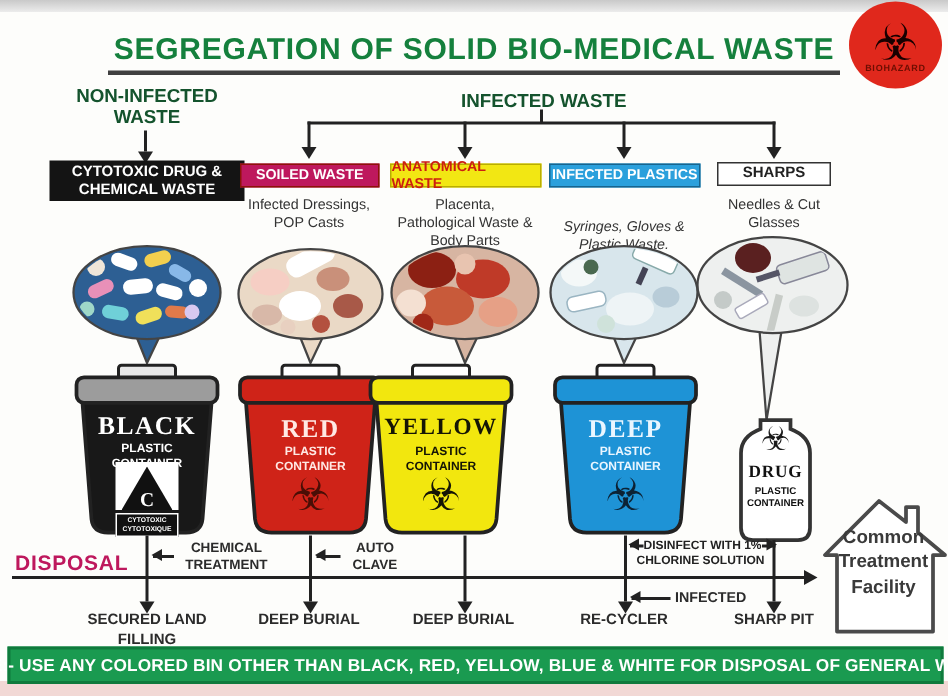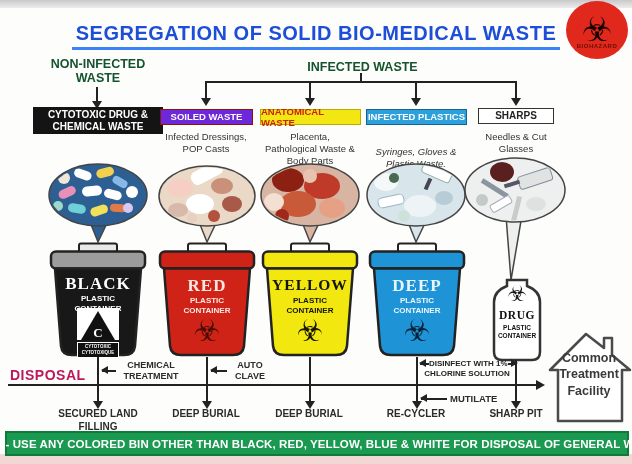--- a/index.html
+++ b/index.html
@@ -5,21 +5,21 @@
   html,body{margin:0;padding:0;background:#fff;}
   .stage{position:relative;width:632px;height:464px;background:#fdfdfb;overflow:hidden;
          font-family:"Liberation Sans",sans-serif;color:#222;}
   .abs{position:absolute;}
   .ctr{text-align:center;}
   .top-strip{left:0;top:0;width:632px;height:8px;background:linear-gradient(#c9c9c9,#ececec);}
   .bottom-strip{left:0;top:454px;width:632px;height:10px;background:#f2d8d5;}
 
   .title{left:0;top:22px;width:632px;text-align:center;}
   .title span{display:inline-block;font-size:20px;font-weight:bold;letter-spacing:.5px;
-              color:#1d4ed8;border-bottom:3px solid #3b82f6;padding:0 4px 2px;}
+              color:#15803d;border-bottom:3px solid #404040;padding:0 4px 2px;}
 
   .badge{left:566px;top:1px;width:62px;height:58px;background:#e0281c;border-radius:50%;
          display:flex;flex-direction:column;align-items:center;justify-content:center;}
   .badge .glyph{font-family:"DejaVu Sans",sans-serif;font-size:34px;line-height:34px;color:#180000;}
   .badge .lbl{font-size:6px;font-weight:bold;color:#6d0e02;letter-spacing:.5px;margin-top:-3px;}
 
   .hdr{font-size:12.5px;font-weight:bold;color:#14532d;line-height:1.15;}
 
   
   .vline{width:2px;background:#222;}
@@ -31,21 +31,21 @@
   .arr-l{position:relative;height:2px;background:#222;flex:0 0 auto;}
   .arr-l::before{content:'';position:absolute;left:-1px;top:-3.5px;border-right:7px solid #222;
                  border-top:4px solid transparent;border-bottom:4px solid transparent;}
   .arr-r{position:relative;height:2px;background:#222;flex:0 0 auto;}
   .arr-r::after{content:'';position:absolute;right:-1px;top:-3.5px;border-left:7px solid #222;
                 border-top:4px solid transparent;border-bottom:4px solid transparent;}
 
   
   .cat{font-weight:bold;display:flex;align-items:center;justify-content:center;line-height:1.2;}
   .cat-black{background:#141414;color:#fff;font-size:10px;}
-  .cat-red{background:#6d28d9;color:#fff;font-size:9.5px;border:1px solid #8e1209;text-align:center;}
+  .cat-red{background:#be185d;color:#fff;font-size:9.5px;border:1px solid #8e1209;text-align:center;}
   .cat-yellow{background:#f2e713;color:#cc1f10;font-size:9.5px;border:1px solid #b9ad00;}
   .cat-blue{background:#2ba0dc;color:#fff;font-size:9.5px;border:1px solid #17648e;}
   .cat-white{background:#fff;color:#222;font-size:10px;border:1.5px solid #333;}
 
   .desc{font-size:9.5px;color:#333;line-height:1.25;}
 
   .bin{width:100px;height:118px;}
   .bin svg{position:absolute;left:0;top:0;}
   .bin-name{position:absolute;left:0;width:100%;text-align:center;
             font-family:"Liberation Serif",serif;font-weight:bold;font-size:17px;letter-spacing:1px;}
@@ -240,21 +240,21 @@
     <svg width="100" height="118" viewBox="0 0 100 118">
       <rect x="31" y="1.5" width="38" height="9" rx="2" fill="#fff" stroke="#222" stroke-width="2"></rect>
       <rect x="3" y="9.5" width="94" height="17" rx="5" fill="#cf2318" stroke="#222" stroke-width="2.5"></rect>
       <path d="M7,26.5 L93,26.5 L87,104 Q86,113 76,113 L24,113 Q14,113 13,104 Z" fill="#cf2318" stroke="#222" stroke-width="2.5"></path>
     </svg>
     <div class="bin-name" style="top:34px;color:#ffe8e4;">RED</div>
     <div class="bin-sub" style="top:54px;color:#ffe8e4;">PLASTIC CONTAINER</div>
     <div class="bin-bio" style="top:74px;color:#4a0e06;">☣</div>
   </div>
 
-  <div class="abs bin" style="left:260px;top:242px;">
+  <div class="abs bin" style="left:244px;top:242px;">
     <svg width="100" height="118" viewBox="0 0 100 118">
       <rect x="31" y="1.5" width="38" height="9" rx="2" fill="#fff" stroke="#222" stroke-width="2"></rect>
       <rect x="3" y="9.5" width="94" height="17" rx="5" fill="#f2e70e" stroke="#222" stroke-width="2.5"></rect>
       <path d="M7,26.5 L93,26.5 L87,104 Q86,113 76,113 L24,113 Q14,113 13,104 Z" fill="#f2e70e" stroke="#222" stroke-width="2.5"></path>
     </svg>
     <div class="bin-name" style="top:34px;color:#151505;font-size:15.5px;">YELLOW</div>
     <div class="bin-sub" style="top:54px;color:#151505;">PLASTIC CONTAINER</div>
     <div class="bin-bio" style="top:74px;color:#151505;">☣</div>
   </div>
 
@@ -304,21 +304,21 @@
   <div class="abs" style="left:420px;top:359px;width:94px;">
     <div style="display:flex;align-items:center;justify-content:space-between;">
       <span class="arr-l" style="width:9px;"></span>
       <span style="font-size:8px;font-weight:bold;white-space:nowrap;">DISINFECT WITH 1%</span>
       <span class="arr-r" style="width:9px;"></span>
     </div>
     <div class="ctr" style="font-size:8px;font-weight:bold;margin-top:1px;">CHLORINE SOLUTION</div>
   </div>
   <div class="abs treat" style="left:421px;top:393px;">
     <span class="arr-l" style="width:26px;"></span>
-    <span style="font-size:9.5px;">MUTILATE</span>
+    <span style="font-size:9.5px;">INFECTED</span>
   </div>
 
   <div class="abs disp ctr" style="left:48px;top:408px;width:100px;">SECURED LAND FILLING</div>
   <div class="abs disp ctr" style="left:156px;top:408px;width:100px;">DEEP BURIAL</div>
   <div class="abs disp ctr" style="left:259px;top:408px;width:100px;">DEEP BURIAL</div>
   <div class="abs disp ctr" style="left:366px;top:408px;width:100px;">RE-CYCLER</div>
   <div class="abs disp ctr" style="left:476px;top:408px;width:80px;">SHARP PIT</div>
 
   <div class="abs" style="left:546px;top:330px;width:88px;height:95px;">
     <svg width="88" height="95" viewBox="0 0 88 95" style="position:absolute;left:0;top:0;">

